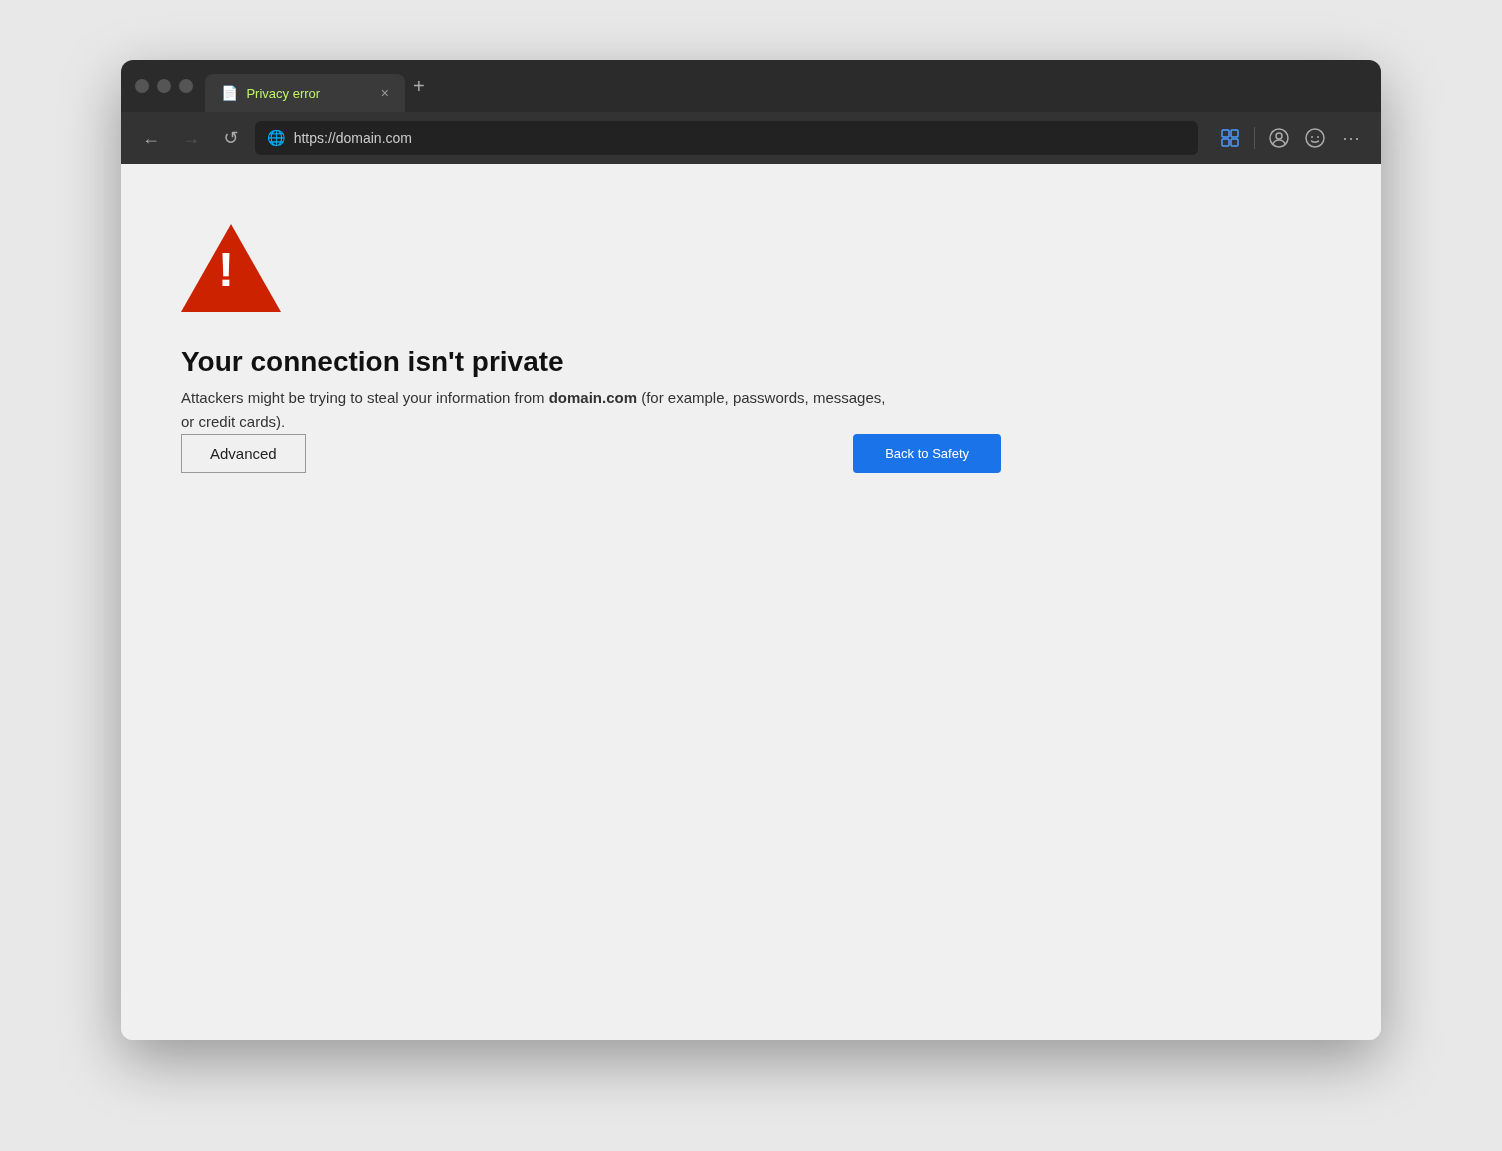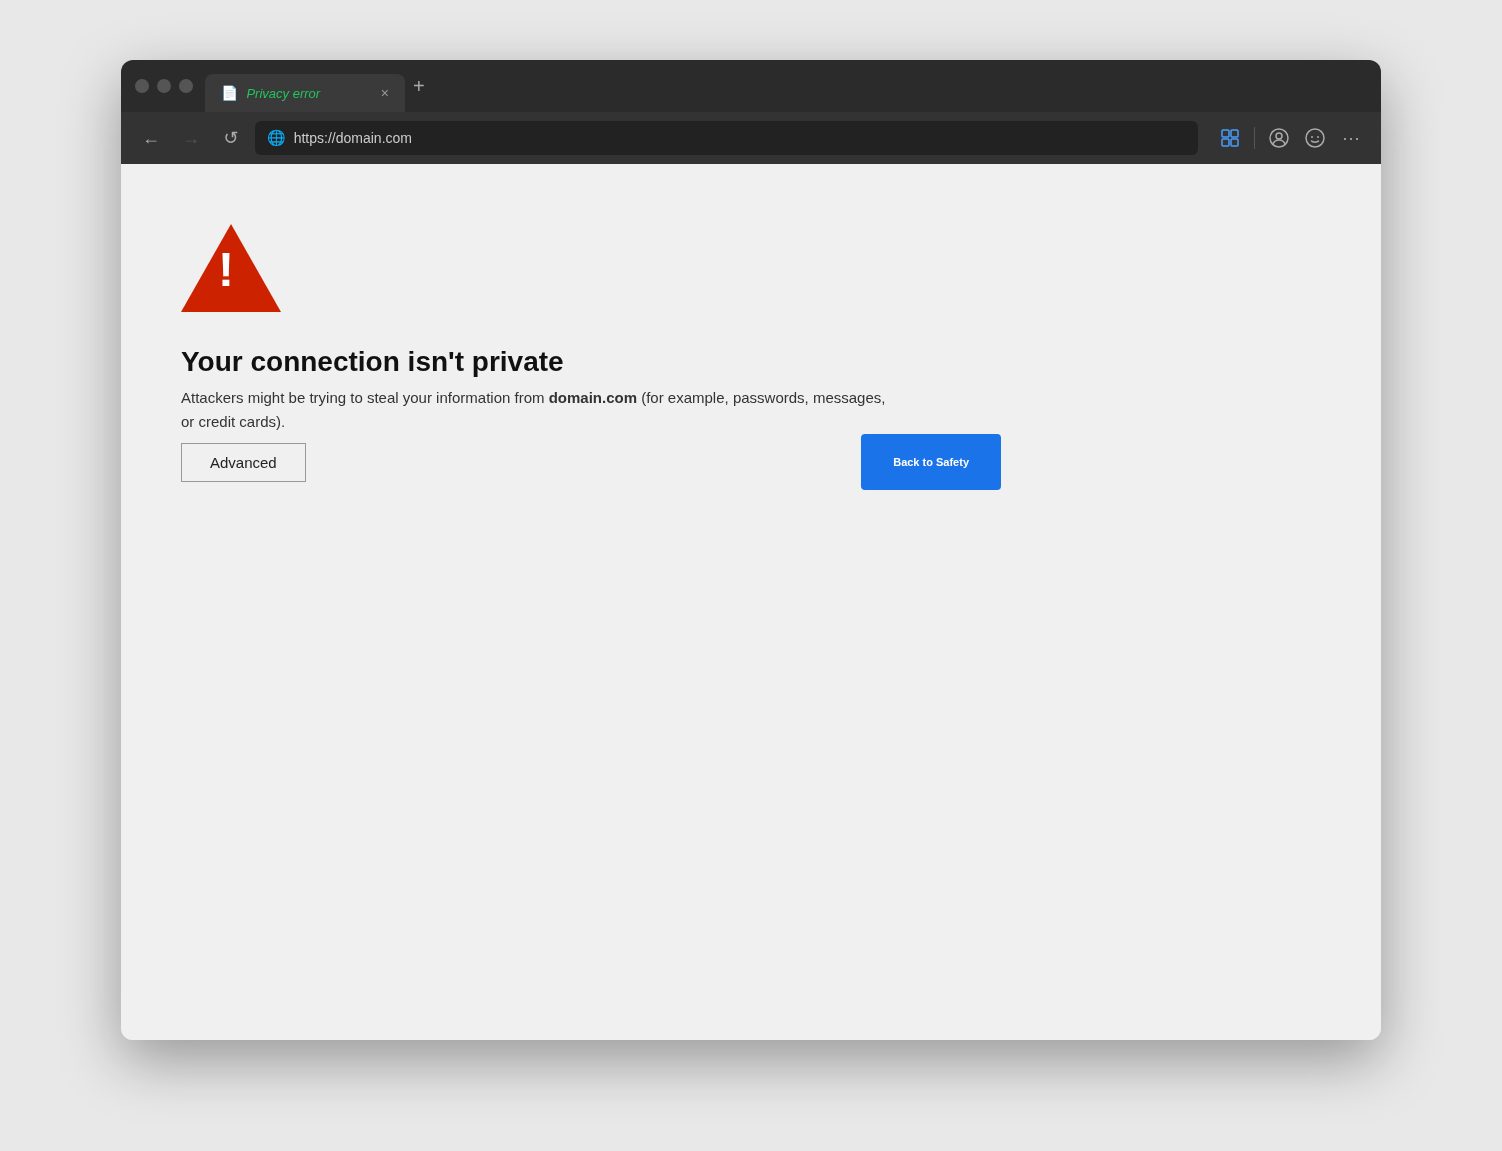--- a/index.html
+++ b/index.html
@@ -64,24 +64,23 @@
       height: 38px;
       min-width: 200px;
     }
 
     .tab-favicon {
       color: #ccc;
       font-size: 14px;
     }
 
     .tab-title {
-      color: #22c55e;
+      color: #bef264;
       font-size: 13px;
       flex: 1;
-      font-style: italic;
     }
 
     .tab-close {
       color: #999;
       font-size: 14px;
       cursor: pointer;
       line-height: 1;
     }
 
     .tab-new {
@@ -239,23 +238,23 @@
       padding: 10px 28px;
       border-radius: 0;
       cursor: pointer;
       font-family: inherit;
     }
 
     .btn-safety {
       background: #1a73e8;
       border: none;
       color: #fff;
-      font-size: 11px;
-      font-weight: 700;
-      padding: 22px 32px;
+      font-size: 13px;
+      font-weight: 400;
+      padding: 12px 32px;
       border-radius: 4px;
       cursor: pointer;
       font-family: inherit;
     }
   </style>
 </head>
 <body>
 
 <div class="browser-window">
 

